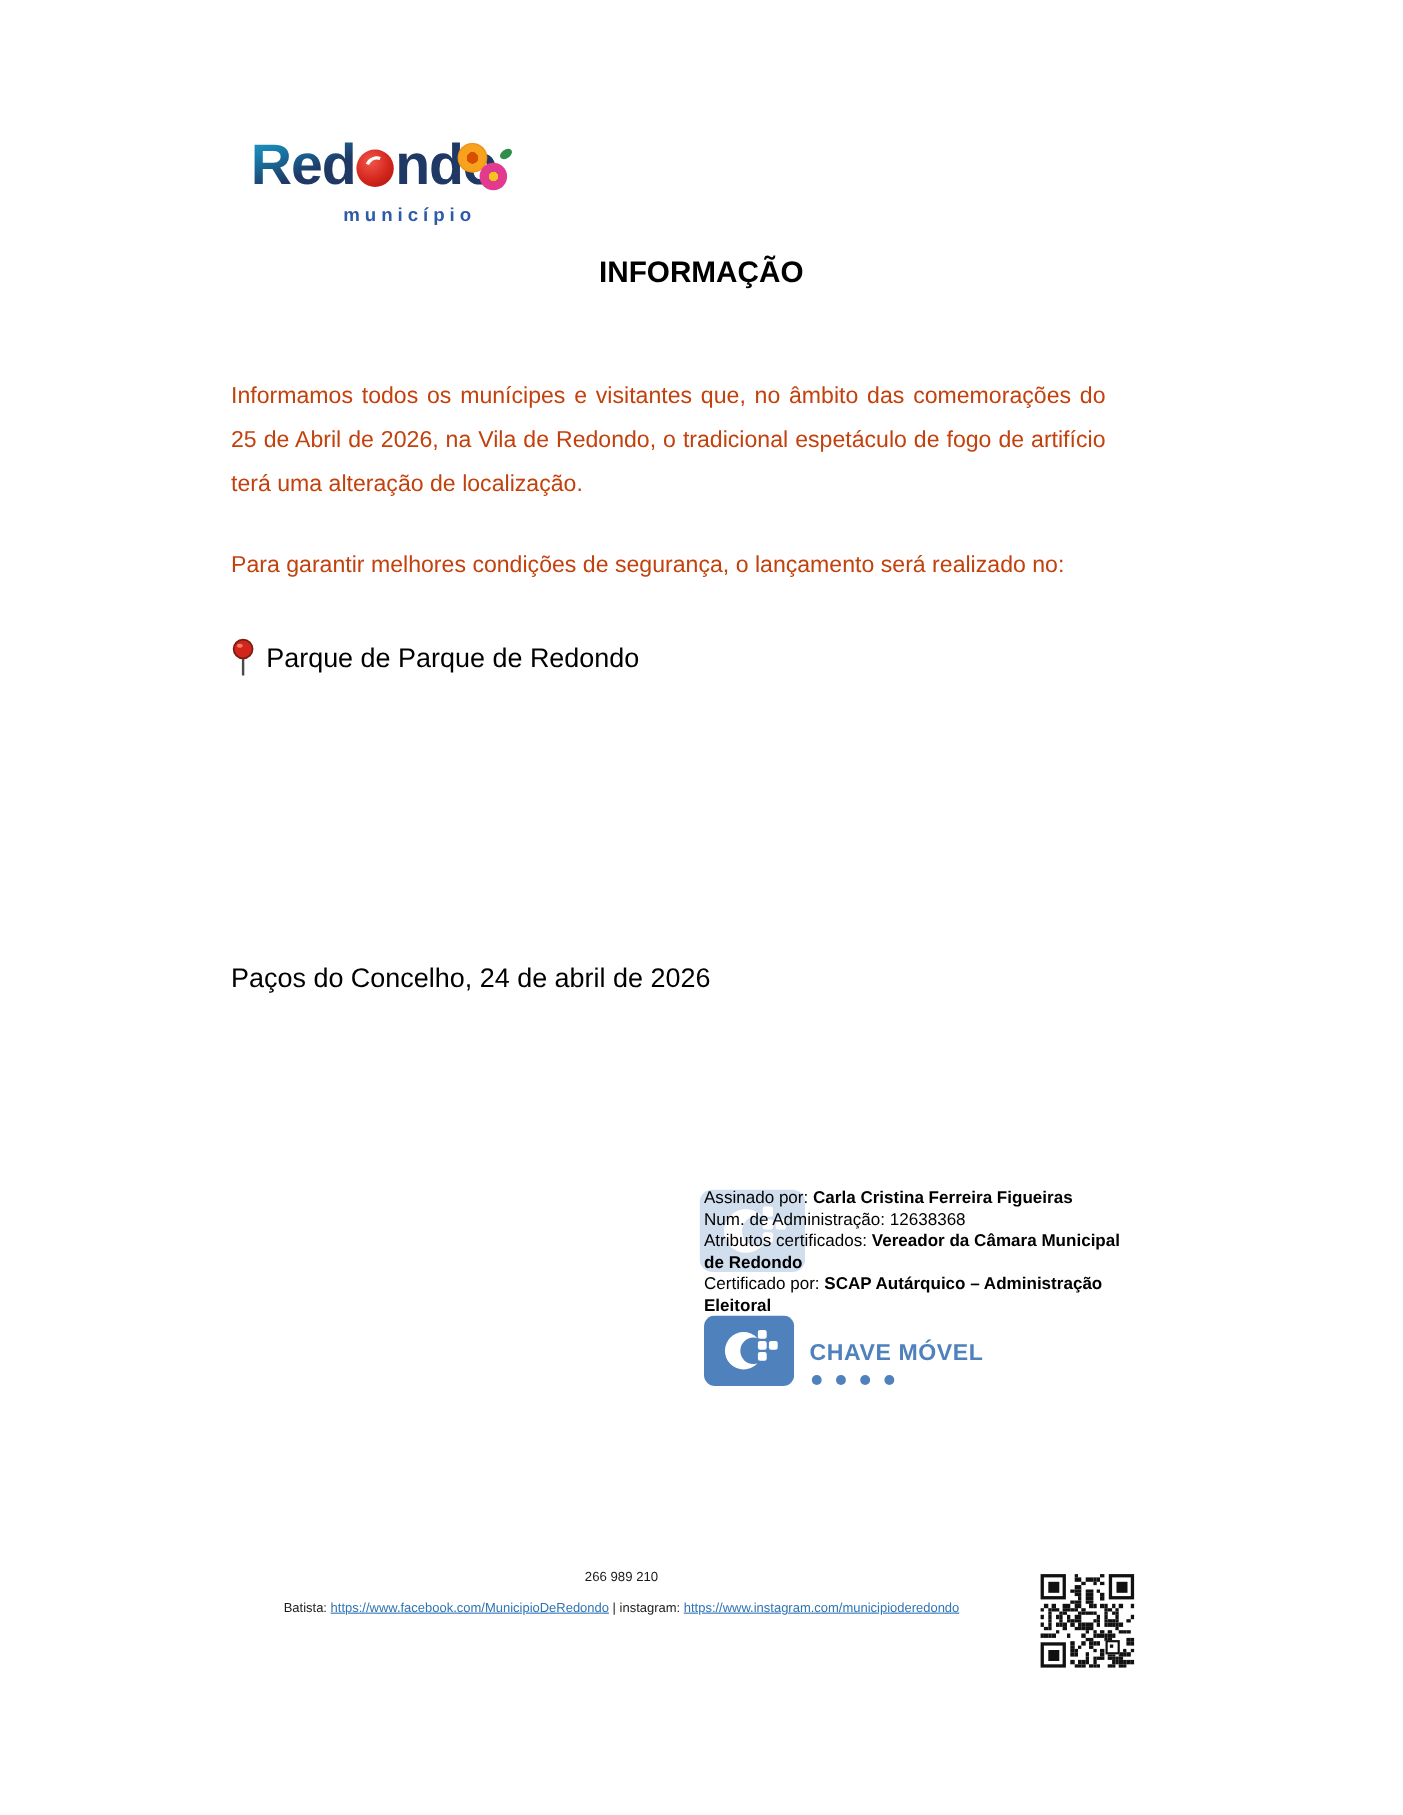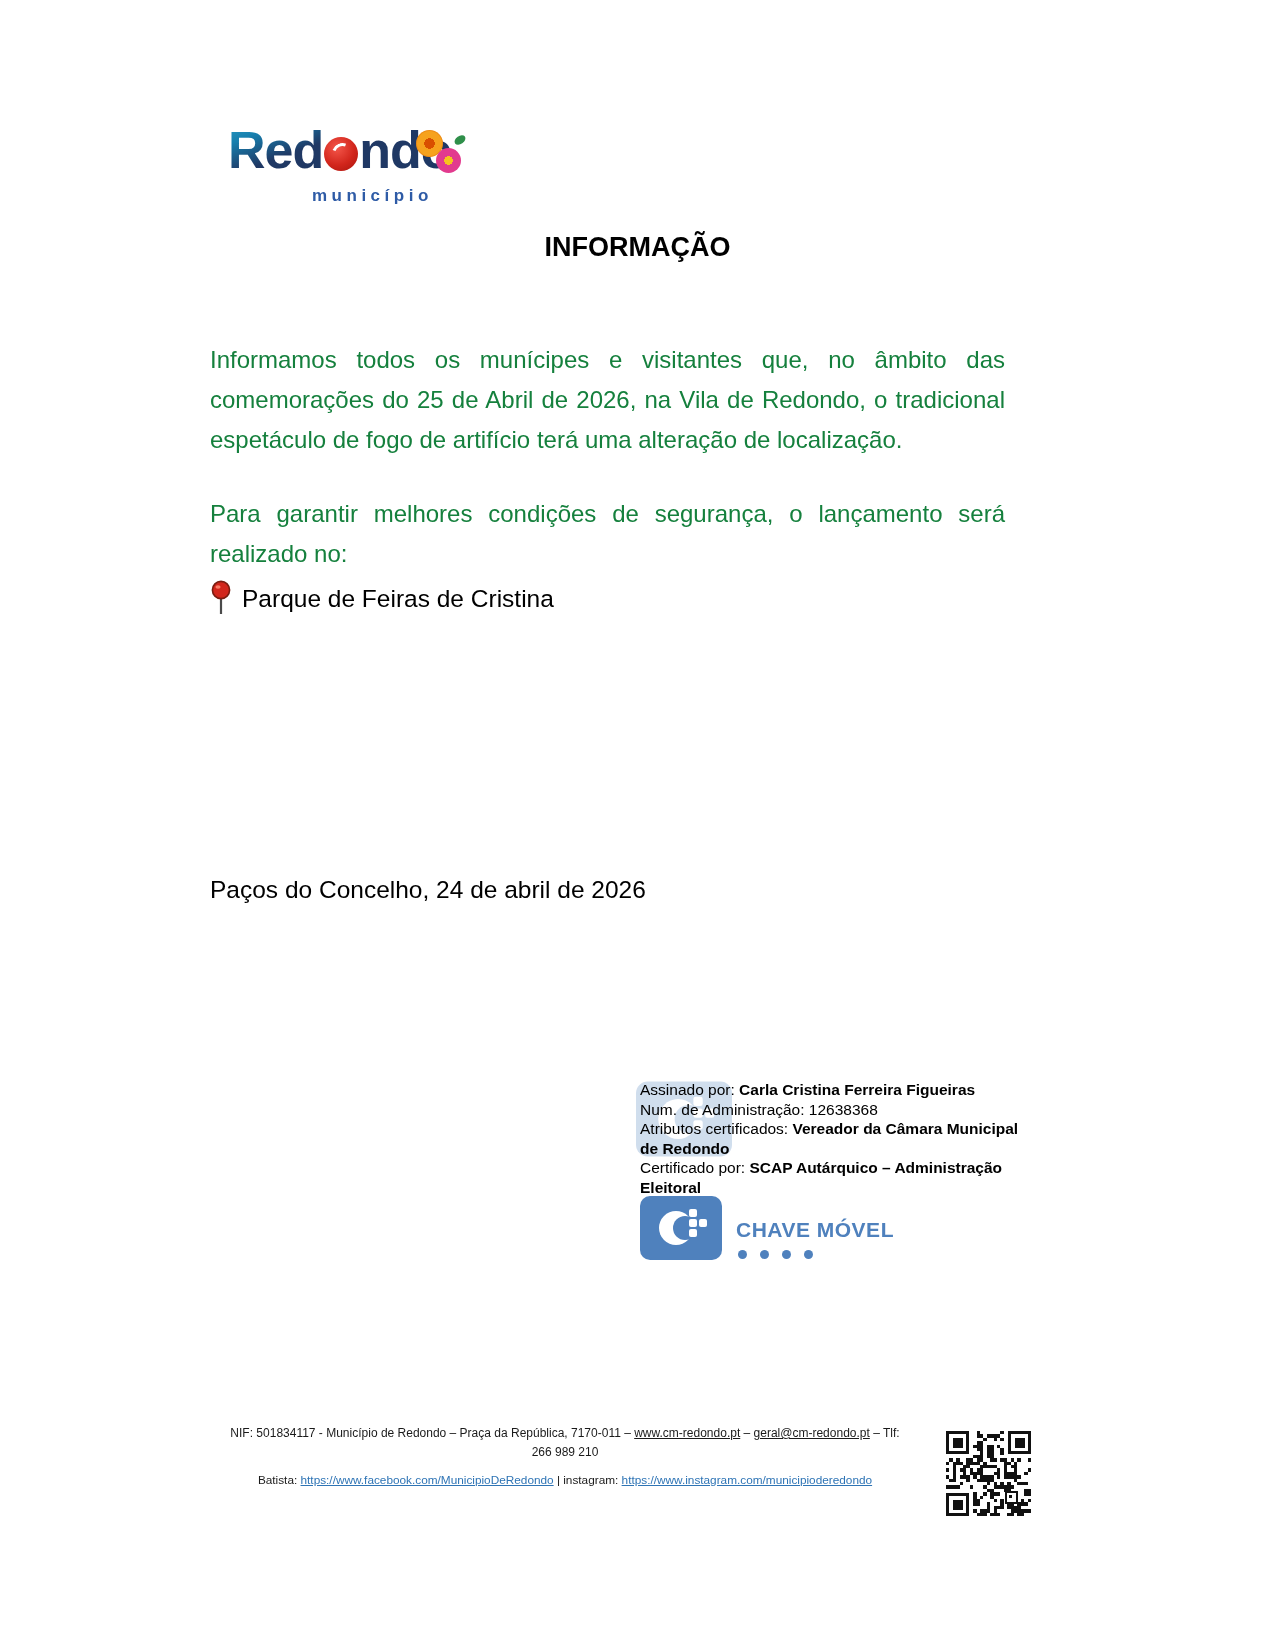--- a/index.html
+++ b/index.html
@@ -30,21 +30,21 @@
         background:#2f8f4a;transform:rotate(-35deg);}
   .logo-sub{position:absolute;left:84px;top:62px;font-size:17px;font-weight:bold;
         letter-spacing:4.5px;color:#2e5ba6;}
 
   
   .doc-title{position:absolute;left:0;top:232px;width:1275px;text-align:center;
         font-size:27px;font-weight:bold;color:#000;}
 
   
   .body-p{position:absolute;left:210px;width:795px;margin:0;
-        font-size:24px;line-height:40px;color:#15803d;text-align:justify;}
+        font-size:21px;line-height:40px;color:#c2410c;text-align:justify;}
   .p1{top:340px;}
   .p2{top:494px;}
   .p3{top:698px;}
   .pin-line{position:absolute;left:210px;top:580px;display:flex;align-items:center;gap:10px;
         font-size:24.5px;color:#000;}
   .pin-svg{display:block;}
   .dateline{position:absolute;left:210px;top:876px;font-size:24.5px;color:#000;}
   .sig-title{position:absolute;left:428px;top:1026px;font-size:24px;color:#000;}
 
   
@@ -99,21 +99,21 @@
 
   <p class="body-p p1">Informamos todos os munícipes e visitantes que, no âmbito das comemorações do 25 de Abril de 2026, na Vila de Redondo, o tradicional espetáculo de fogo de artifício terá uma alteração de localização.</p>
   <p class="body-p p2">Para garantir melhores condições de segurança, o lançamento será realizado no:</p>
 
   <div class="pin-line">
     <svg class="pin-svg" width="22" height="38" viewBox="0 0 22 38">
       <line x1="11" y1="18" x2="11" y2="34" stroke="#4a4a4a" stroke-width="2.2"></line>
       <circle cx="11" cy="10" r="8.6" fill="#d2261c" stroke="#7a1c10" stroke-width="1.6"></circle>
       <ellipse cx="8" cy="7" rx="2.6" ry="1.8" fill="#ff8d75" opacity="0.85"></ellipse>
     </svg>
-    <span>Parque de Feiras de Cristina</span>
+    <span>Parque de Parque de Redondo</span>
   </div>
 
 
   <div class="dateline">Paços do Concelho, 24 de abril de 2026</div>
 
 
   <div class="sig-wrap">
     <svg class="sig-watermark" width="96" height="78" viewBox="0 0 82 64">
       <rect x="0" y="0" width="82" height="64" rx="10" fill="#4f81bd"></rect>
       <circle cx="36" cy="32" r="17" fill="#fff"></circle>
@@ -146,21 +146,20 @@
       <div class="chave-dots">
           <i></i>
           <i></i>
           <i></i>
           <i></i>
         </div>
     </div>
   </div>
 
   <div class="footer">
-    <div class="f-line1"><span>NIF: 501834117 - Município de Redondo – Praça da República, 7170-011 – </span><a class="dark-link">www.cm-redondo.pt</a><span> – </span><a class="dark-link">geral@cm-redondo.pt</a><span> – Tlf:</span></div>
     <div class="f-line2">266 989 210</div>
     <div class="f-line3"><span>Batista: </span><a class="blue-link">https://www.facebook.com/MunicipioDeRedondo</a><span> | instagram: </span><a class="blue-link">https://www.instagram.com/municipioderedondo</a></div>
   </div>
 
   <div class="qr">
     <div class="qr-grid" id="qr-grid">
         <div class="qm" style="grid-area: 1 / 10;"></div>
         <div class="qm" style="grid-area: 1 / 17;"></div>
         <div class="qm" style="grid-area: 2 / 10;"></div>
         <div class="qm" style="grid-area: 2 / 11;"></div>

